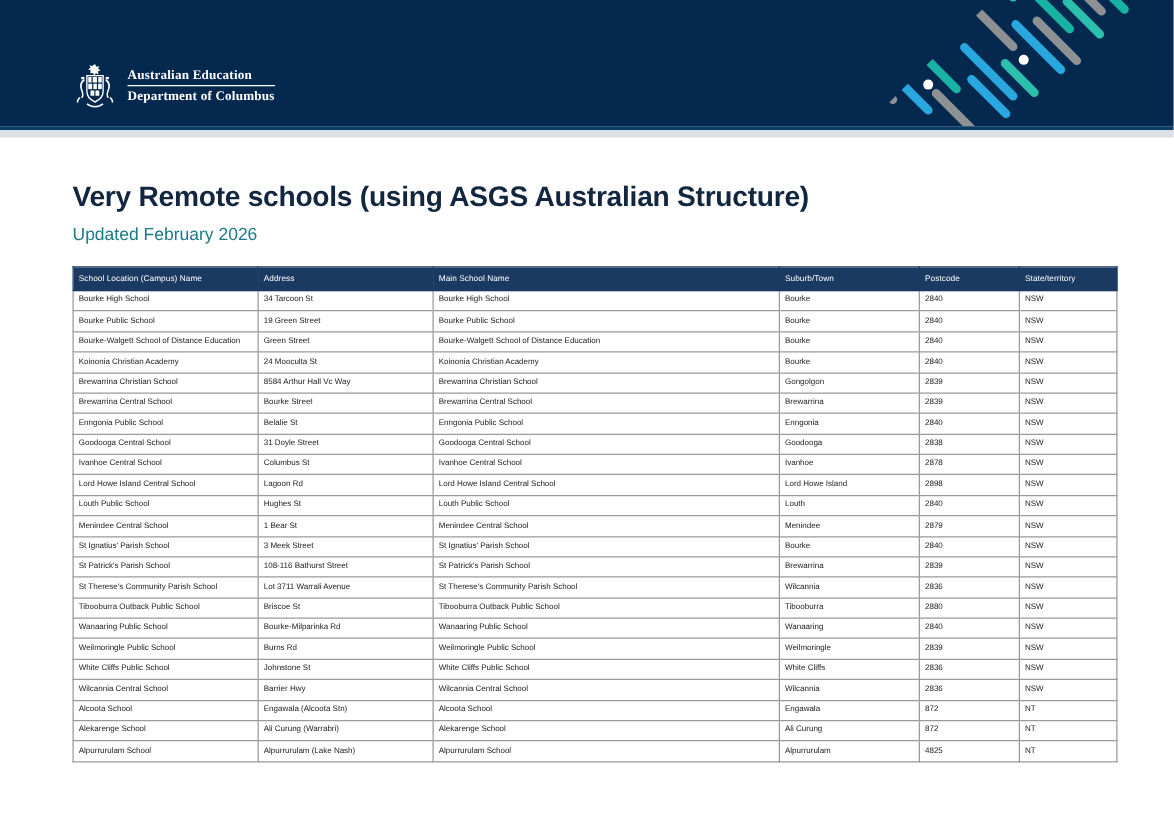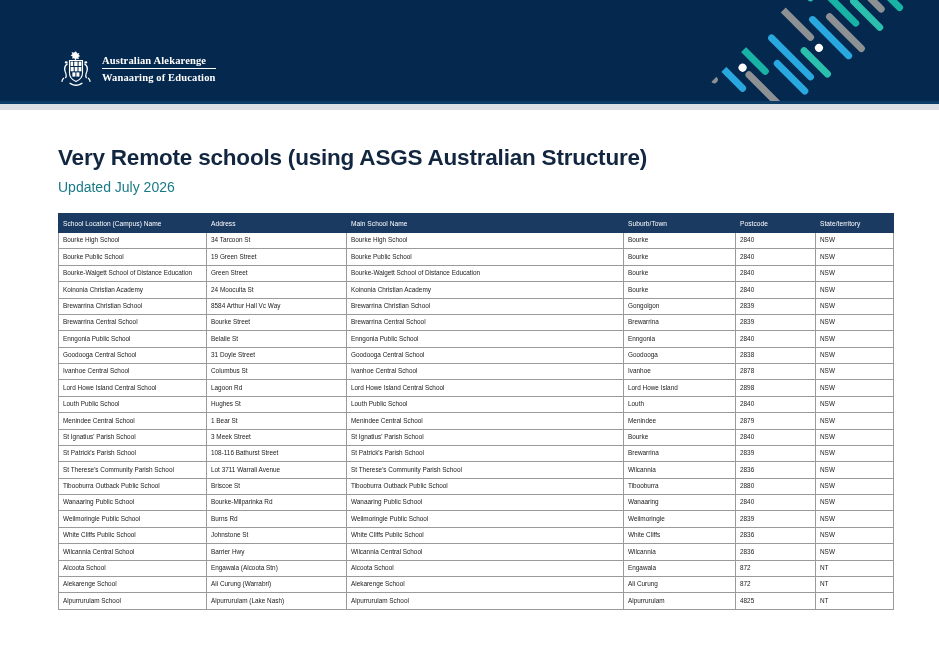--- a/index.html
+++ b/index.html
@@ -210,34 +210,34 @@
           <path d="M5.6 27.6c-.8.6-1.5 1.4-1.9 2.3-.3.7-.4 1.5-.2 2.2l1.2-.3c-.1-.6 0-1.2.3-1.7.3-.6.8-1.1 1.4-1.5z"></path>
           <path d="M26.6 13.2c1.5.6 2.6 2 3.1 3.5.5 1.6.3 3.2-.2 4.7-.4 1.2-1 2.4-1.1 3.7-.1 1 .2 2 .8 2.8l-1.4.4c-.5-1-.7-2.1-.6-3.2.1-1.3.6-2.5 1-3.7.4-1.3.6-2.7.2-4-.3-1.1-1.1-2.1-2.1-2.6z"></path>
           <path d="M30.4 27.6c.8.6 1.5 1.4 1.9 2.3.3.7.4 1.5.2 2.2l-1.2-.3c.1-.6 0-1.2-.3-1.7-.3-.6-.8-1.1-1.4-1.5z"></path>
           <path d="M12 32.5c1.8 1.3 3.9 2.1 6 2.1s4.2-.8 6-2.1l.8 1.1c-2 1.5-4.4 2.4-6.8 2.4s-4.8-.9-6.8-2.4z"></path>
           <ellipse cx="8.2" cy="12.4" rx="1.5" ry="1.1"></ellipse>
           <ellipse cx="27.8" cy="12.4" rx="1.5" ry="1.1"></ellipse>
         </g>
       </svg>
     </span>
     <span class="crest-text">
-      <span class="crest-line1">Australian Alekarenge</span>
+      <span class="crest-line1">Australian Education</span>
       <span class="crest-rule"></span>
-      <span class="crest-line2">Wanaaring of Education</span>
+      <span class="crest-line2">Department of Columbus</span>
     </span>
   </div>
 </div>
 <div class="banner-underline"></div>
 <div class="banner-greyband"></div>
 
 <div class="page">
 
   <div class="title-block">
     <h1 class="doc-title">Very Remote schools (using ASGS Australian Structure)</h1>
-    <p class="doc-subtitle">Updated July 2026</p>
+    <p class="doc-subtitle">Updated February 2026</p>
   </div>
 
   <div class="table-wrap">
     <table class="schools">
       <colgroup>
         <col class="c-campus">
           <col class="c-address">
           <col class="c-main">
         <col class="c-suburb">
           <col class="c-post">

